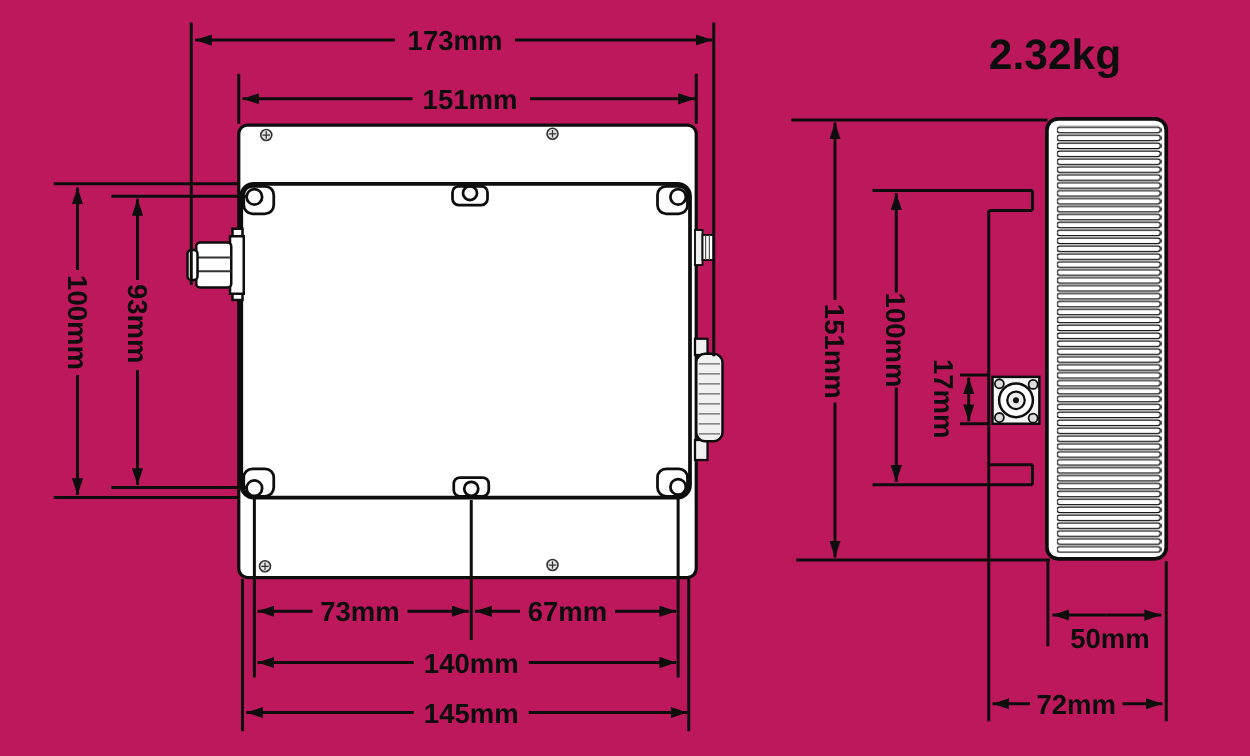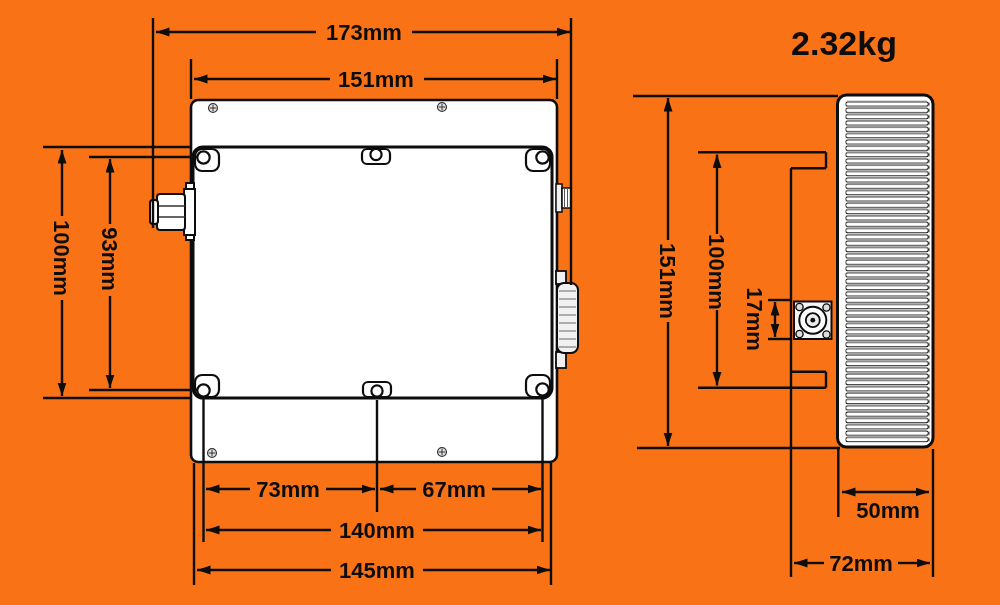--- a/index.html
+++ b/index.html
@@ -1,16 +1,16 @@
 <!DOCTYPE html>
 <html><head>
 <meta charset="utf-8">
 <style>
   html,body{margin:0;padding:0;background:#fff;}
-  .stage{position:relative;width:1000px;height:605px;background:#f97316;overflow:hidden;
+  .stage{position:relative;width:1000px;height:605px;background:#be185d;overflow:hidden;
          font-family:"Liberation Sans", sans-serif;}
   svg text{font-family:"Liberation Sans", sans-serif;font-weight:bold;fill:#0d0d0d;}
   .dimtxt{font-size:22px;}
   .wtxt{font-size:34px;}
 </style>
 </head>
 <body>
 
 <div class="stage">
 <svg width="1000" height="605" viewBox="0 0 1000 605">

